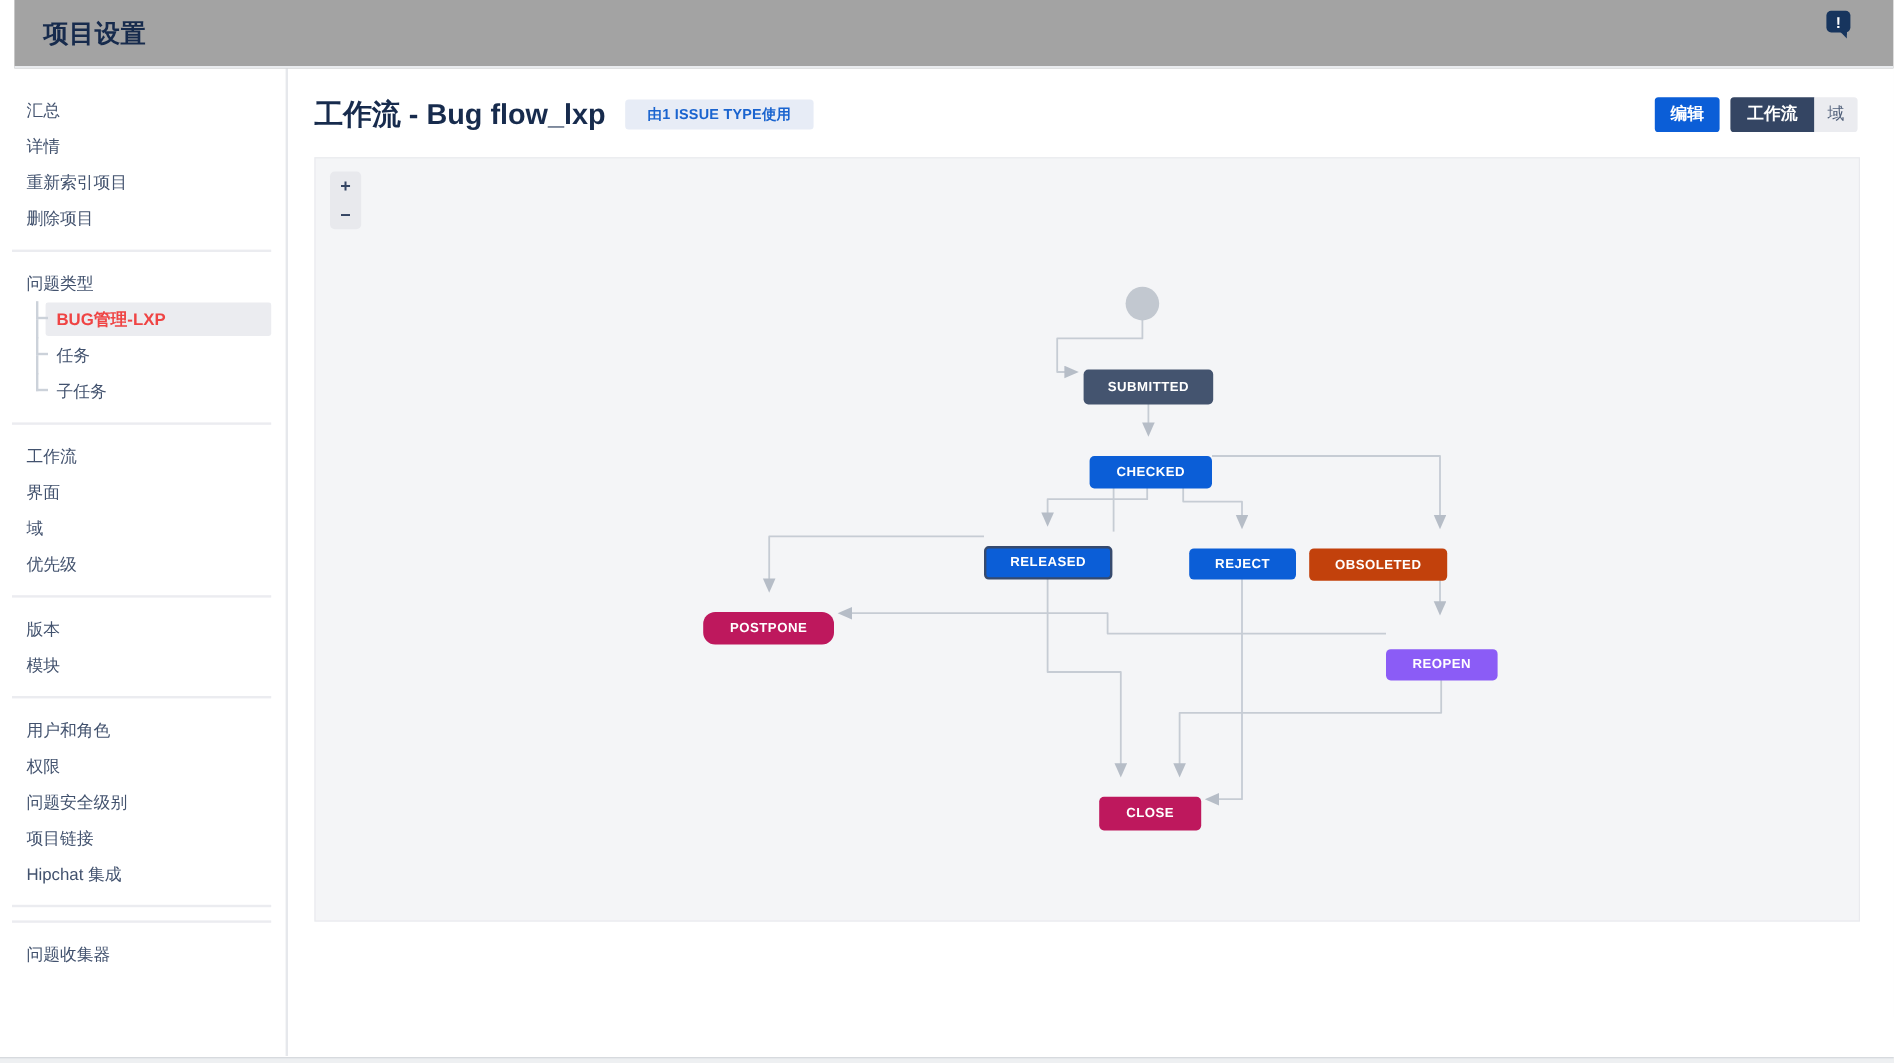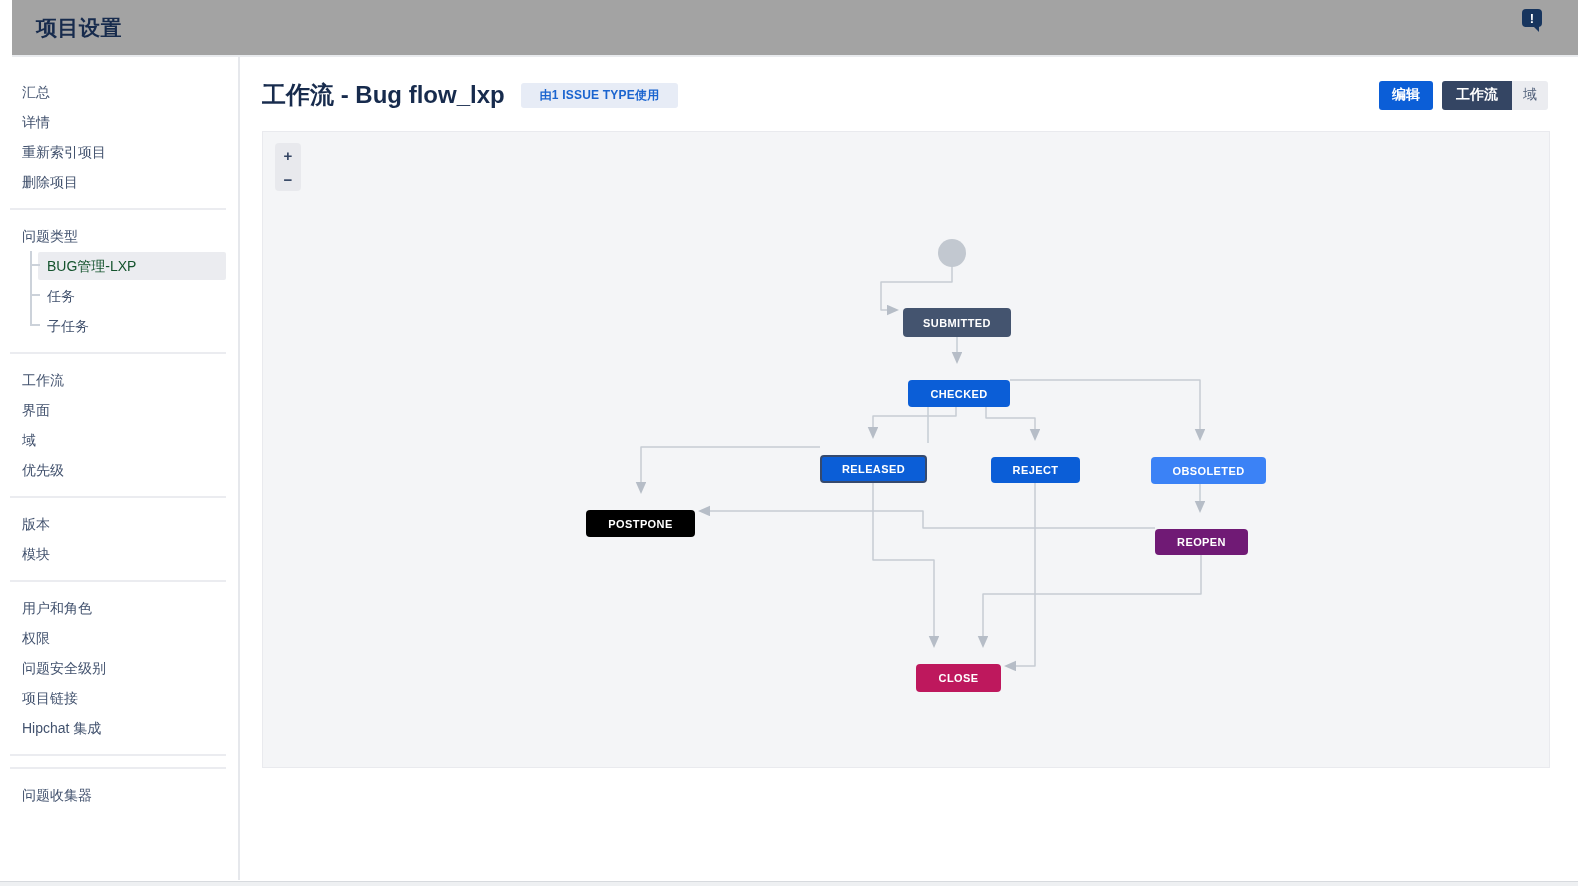--- a/index.html
+++ b/index.html
@@ -23,21 +23,21 @@
   .main { flex:1; padding:0 0 0 22px; }
 
   
   .sb-sep { height:2px; background:#ebecf0; margin:11px 12px 11px 10px; }
   .sb-item { position:relative; height:30px; line-height:30px; font-size:14px;
     color:#42526e; padding-left:22px; cursor:pointer; white-space:nowrap; }
   .sb-item.sub { padding-left:47px; }
   .sb-item .sel-bg { position:absolute; left:38px; right:12px; top:1px; bottom:1px;
     background:#ebecf0; border-radius:2px; z-index:0; }
   .sb-item .lbl { position:relative; z-index:1; }
-  .sb-item.sel .lbl { font-weight:400; color:#14532d; }
+  .sb-item.sel .lbl { font-weight:700; color:#ef4444; }
   .tree-corner { position:absolute; left:30px; top:0; height:15px; width:10px;
     border-left:2px solid #ccd2da; border-bottom:2px solid #ccd2da; z-index:1; }
   .tree-cont { position:absolute; left:30px; top:15px; bottom:-1px;
     border-left:2px solid #ccd2da; z-index:1; }
 
   
   .main-head { display:flex; align-items:center; margin:23px 30px 0 0; height:30px; }
   .main-title { font-size:24px; font-weight:600; color:#172b4d; }
   .usage-badge { margin-left:16px; background:#e7ecf6; color:#1a64cf; font-size:12px;
     font-weight:700; padding:4px 19px; border-radius:3px; letter-spacing:.2px; }
@@ -146,21 +146,21 @@
           <polyline points="772,338 772,534 744,534" fill="none" stroke="#c6ccd4" stroke-width="1.5" stroke-linejoin="round" marker-end="url(#arw)"></polyline>
           <polyline points="937,339 937,378" fill="none" stroke="#c6ccd4" stroke-width="1.5" stroke-linejoin="round" marker-end="url(#arw)"></polyline>
           <polyline points="892,396 660,396 660,379 438,379" fill="none" stroke="#c6ccd4" stroke-width="1.5" stroke-linejoin="round" marker-end="url(#arw)"></polyline>
           <polyline points="938,410 938,462 720,462 720,513" fill="none" stroke="#c6ccd4" stroke-width="1.5" stroke-linejoin="round" marker-end="url(#arw)"></polyline>
         </svg>
         <div class="node circle" style="left: 675px; top: 94px; width: 28px; height: 28px; background: rgb(194, 200, 208);"></div>
         <div class="node" style="left: 640px; top: 163px; width: 108px; height: 29px; background: rgb(68, 84, 111);">SUBMITTED</div>
         <div class="node" style="left: 645px; top: 235px; width: 102px; height: 27px; background: rgb(11, 94, 215);">CHECKED</div>
         <div class="node" style="left: 557px; top: 310px; width: 107px; height: 28px; background: rgb(11, 94, 215); border: 2px solid rgb(54, 74, 110);">RELEASED</div>
         <div class="node" style="left: 728px; top: 312px; width: 89px; height: 26px; background: rgb(11, 94, 215);">REJECT</div>
-        <div class="node" style="left: 888px; top: 312px; width: 115px; height: 27px; background: #3b82f6;">OBSOLETED</div>
-        <div class="node" style="left: 323px; top: 365px; width: 109px; height: 27px; background: #000000;">POSTPONE</div>
-        <div class="node" style="left: 892px; top: 384px; width: 93px; height: 26px; background: #701a75;">REOPEN</div>
+        <div class="node" style="left: 828px; top: 312px; width: 115px; height: 27px; background: #c2410c;">OBSOLETED</div>
+        <div class="node" style="left: 323px; top: 365px; width: 109px; height: 27px; background: #be185d; border-radius: 10px;">POSTPONE</div>
+        <div class="node" style="left: 892px; top: 396px; width: 93px; height: 26px; background: #8b5cf6;">REOPEN</div>
         <div class="node" style="left: 653px; top: 519px; width: 85px; height: 28px; background: #be185d;">CLOSE</div>
       </div>
   </div>
 </div>
 
 <div class="bottom-strip"></div>
 
 </body></html>

